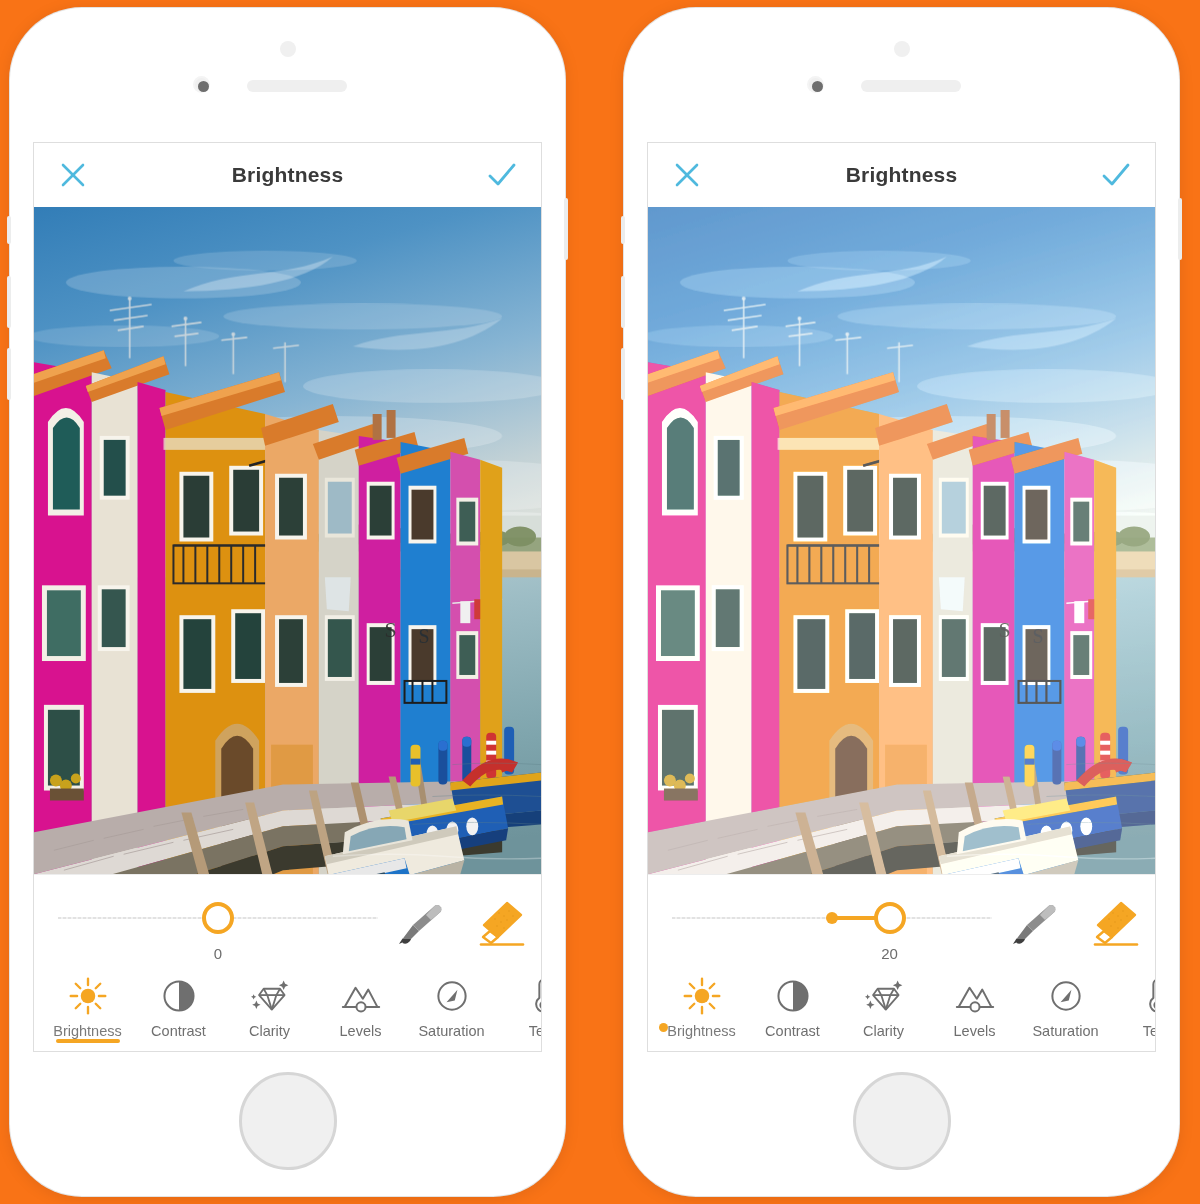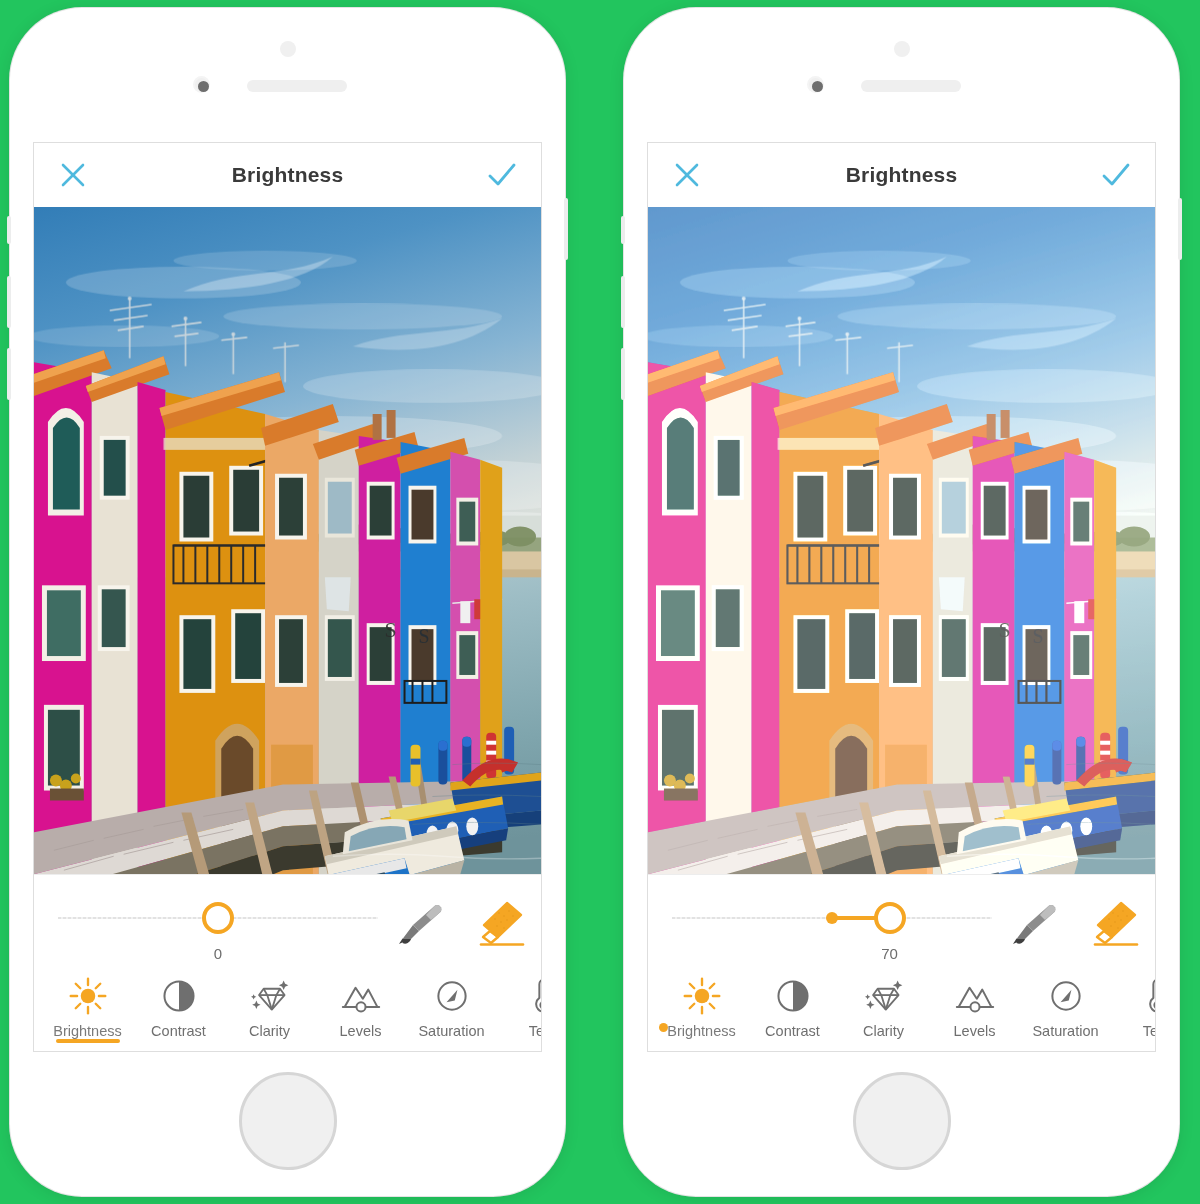--- a/index.html
+++ b/index.html
@@ -5,21 +5,21 @@
   * { box-sizing: border-box; margin: 0; padding: 0; }
   html, body {
     width: 1200px; height: 1204px;
     background: #ffffff;
     font-family: "Liberation Sans", sans-serif;
     overflow: hidden;
   }
   .stage {
     position: relative;
     width: 1200px; height: 1204px;
-    background: #22c55e;
+    background: #f97316;
   }
 
   
   .phone {
     position: absolute;
     top: 8px;
     width: 555px;
     height: 1188px;
     background: #ffffff;
     border-radius: 72px;
@@ -791,21 +791,21 @@
       </div>
 
       <div class="controls">
 
         <div class="slider-row">
           <div class="slider-wrap">
             <div class="track"></div>
             <div class="fill" style="left: 160px; width: 57.6px;"></div>
             <div class="anchor-dot" style="left: 154px;"></div>
             <div class="knob" style="left: 201.6px;"></div>
-            <div class="slider-value" style="left: 217.6px;">70</div>
+            <div class="slider-value" style="left: 217.6px;">20</div>
           </div>
 
           <div class="tool-icons">
             <svg class="tool-icon" viewBox="0 0 56 54">
               <use href="#ic-brush"></use>
             </svg>
             <svg class="tool-icon" viewBox="0 0 56 54">
               <use href="#ic-eraser"></use>
             </svg>
           </div>

